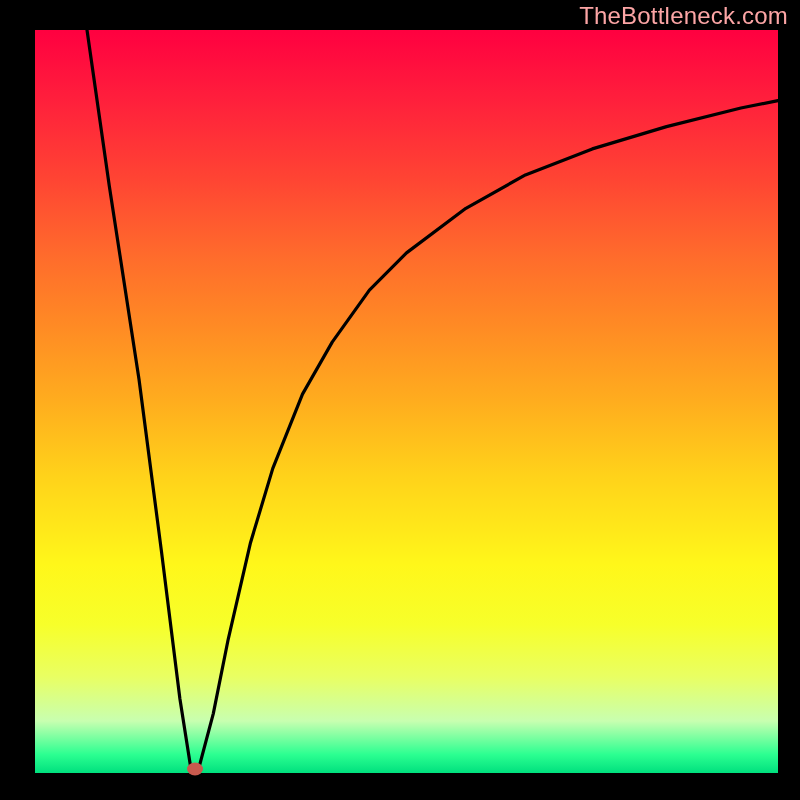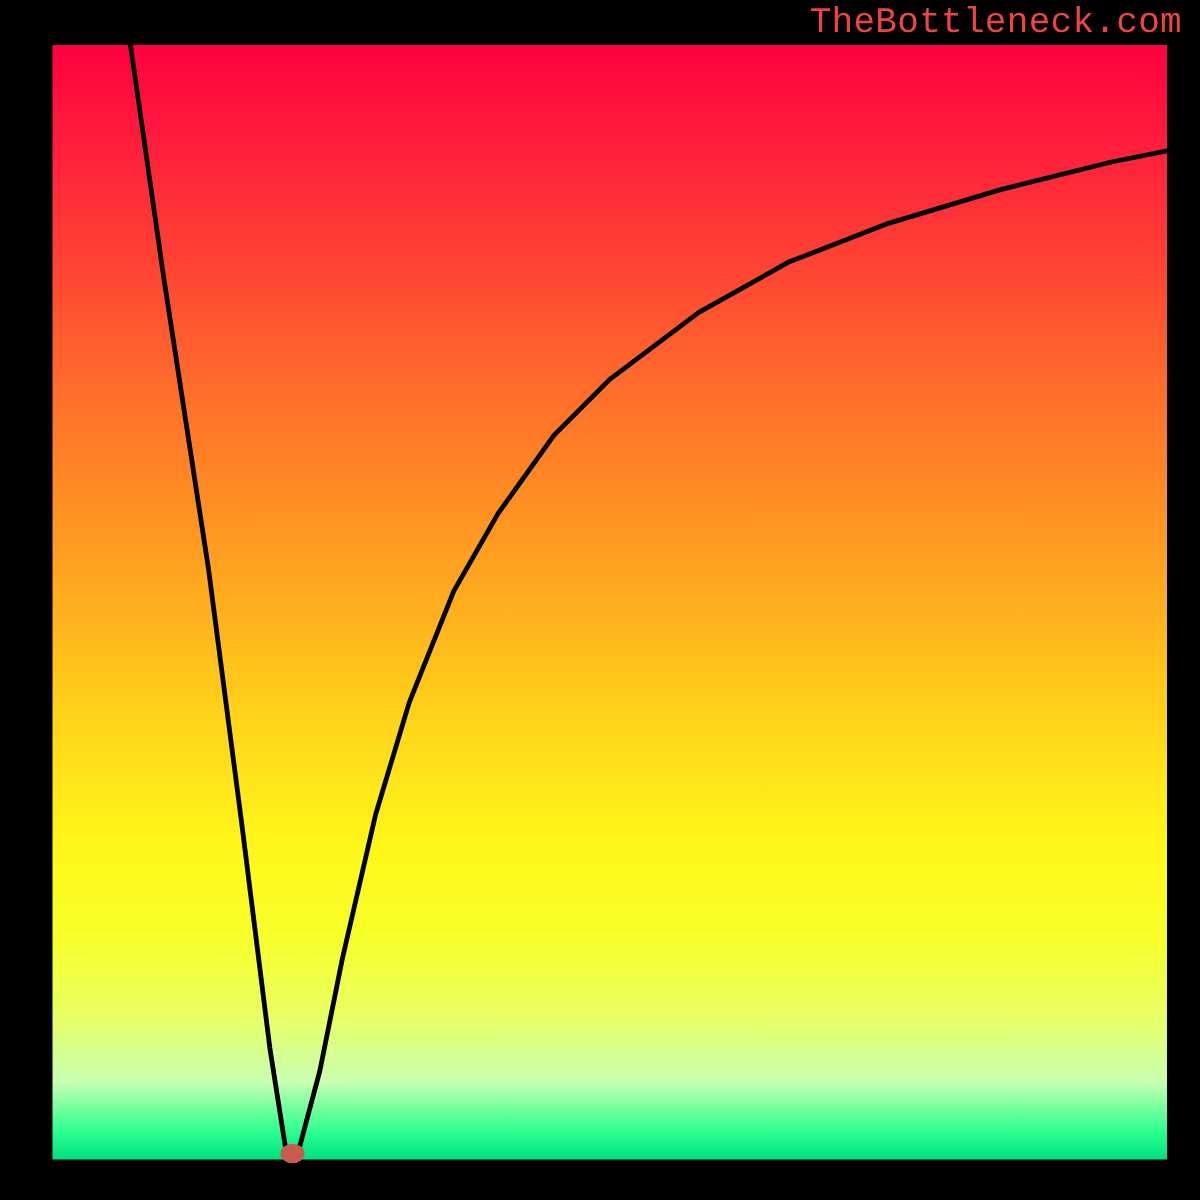--- a/index.html
+++ b/index.html
@@ -14,23 +14,23 @@
   .frame {
     position: relative;
     width: 800px;
     height: 800px;
     background: #000;
   }
   .watermark {
     position: absolute;
     top: 2px;
     right: 12px;
-    color: #ef4444;
+    color: #fca5a5;
     font-size: 24px;
-    font-family: Liberation Mono, monospace;
+    font-family: Liberation Sans, sans-serif;
     letter-spacing: 0.2px;
     z-index: 5;
     user-select: none;
   }
   .plot-area {
     position: absolute;
     left: 35px;
     top: 30px;
     width: 743px;
     height: 743px;

